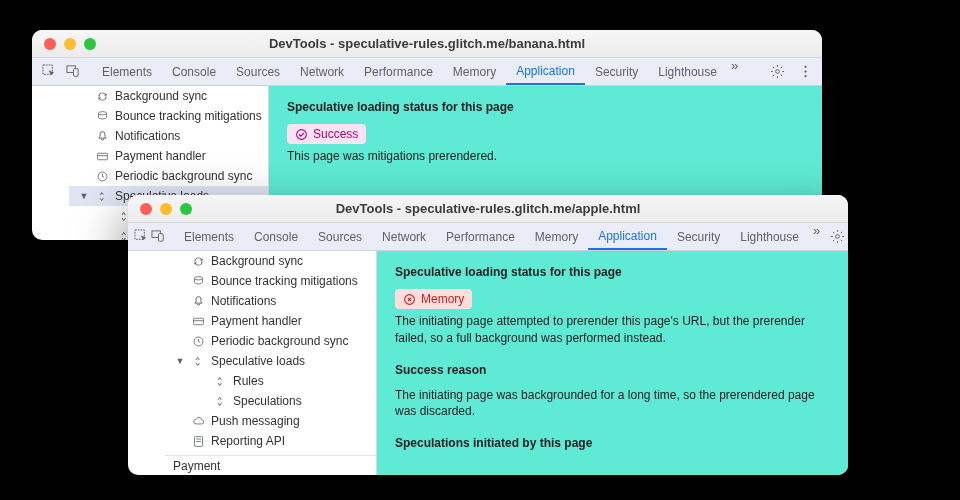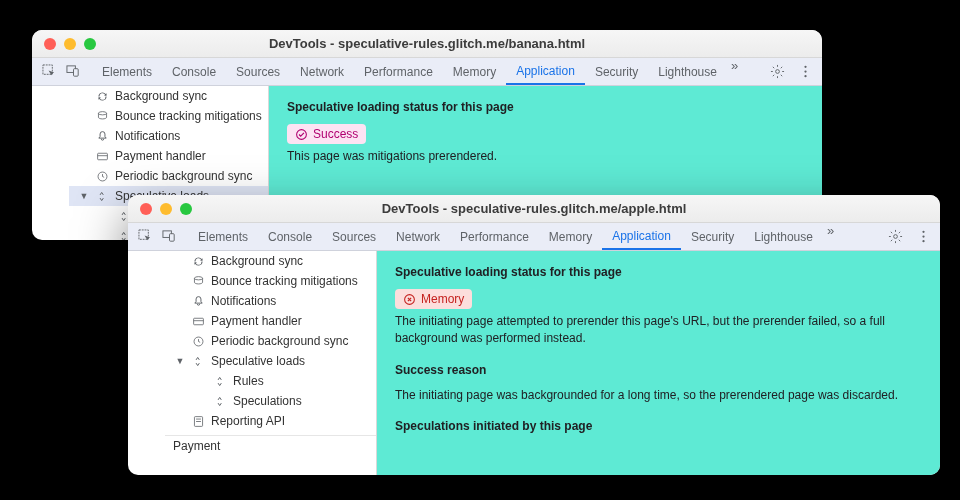--- a/index.html
+++ b/index.html
@@ -305,21 +305,21 @@
         <svg viewBox="0 0 16 16">
             <use href="#i-check"></use>
           </svg>
         <span>Success</span>
       </div>
       <div class="desc">This page was mitigations prerendered.</div>
     </div>
   </div>
 </div>
 
-<div class="window" style="left:128px; top:195px; width:812px; height:280px;">
+<div class="window" style="left:128px; top:195px; width:720px; height:280px;">
   <div class="titlebar">
     <div class="traffic">
       <div class="dot red"></div>
       <div class="dot yellow"></div>
       <div class="dot green"></div>
     </div>
     <div class="title">DevTools - speculative-rules.glitch.me/apple.html</div>
   </div>
   <div class="tabbar">
     <div class="tb-icon">
@@ -426,20 +426,29 @@
             <svg viewBox="0 0 16 16">
               <use href="#i-updown"></use>
             </svg>
           </span>
           <span>Speculations</span>
         </div>
       <div class="sb-item">
           <span class="tw"></span>
           <span class="ic">
             <svg viewBox="0 0 16 16">
+              <use href="#i-cloud"></use>
+            </svg>
+          </span>
+          <span>Push messaging</span>
+        </div>
+      <div class="sb-item">
+          <span class="tw"></span>
+          <span class="ic">
+            <svg viewBox="0 0 16 16">
               <use href="#i-report"></use>
             </svg>
           </span>
           <span>Reporting API</span>
         </div>
       <div class="sb-sect">Payment</div>
     </div>
     <div class="main">
       <h4>Speculative loading status for this page</h4>
       <div class="badge failure">

